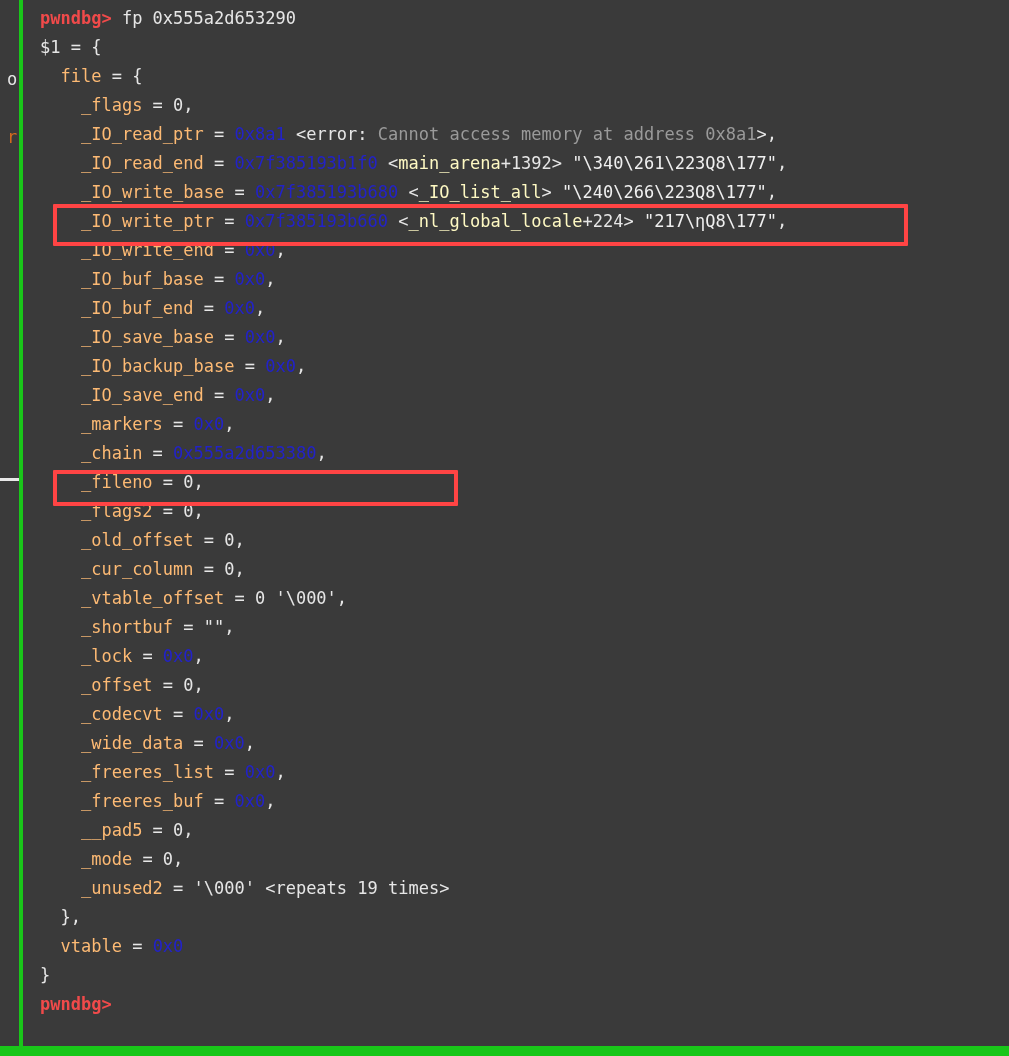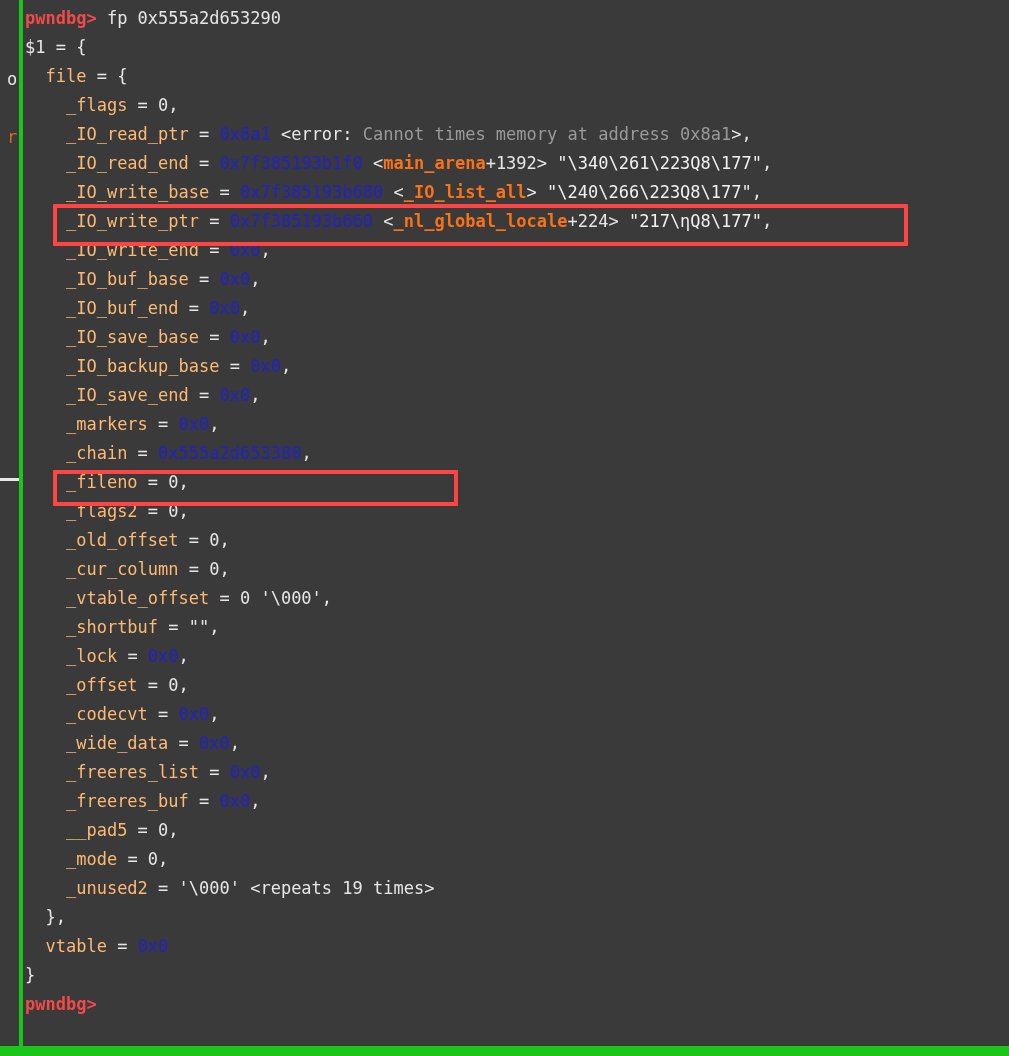--- a/index.html
+++ b/index.html
@@ -60,27 +60,28 @@
   }
   #terminal {
     position: absolute;
     left: 25px;
     top: 4px;
     width: 984px;
   }
   .line {
     white-space: pre;
     height: 29px;
+    margin-left: 15px;
   }
   .prompt   { color: #f04a4a; font-weight: bold; }
   .cmd      { color: #e6e6e6; }
   .plain    { color: #e6e6e6; }
   .field    { color: #fdba74; }
   .num      { color: #2222c8; }
-  .sym      { color: #f97316; font-weight: bold; }
+  .sym      { color: #fef9c3; }
   .dim      { color: #9a9a9a; }
   .str      { color: #f0f0f0; }
   
   .redbox {
     position: absolute;
     border: 4px solid #ff4444;
     box-sizing: border-box;
     pointer-events: none;
     border-radius: 1px;
   }
@@ -95,21 +96,21 @@
       <div class="gutter-char" style="top: 123px; color: rgb(210, 105, 30);">r</div>
       <div class="gutter-dash" style="top: 478px;"></div>
     </div>
   <div id="vsep"></div>
 
   <div id="terminal">
       <div class="line"><span class="prompt">pwndbg&gt;</span><span class="cmd"> fp 0x555a2d653290</span></div>
       <div class="line"><span class="plain">$1 = {</span></div>
       <div class="line"><span class="plain">  </span><span class="field">file</span><span class="plain"> = {</span></div>
       <div class="line"><span class="plain">    </span><span class="field">_flags</span><span class="plain"> = 0,</span></div>
-      <div class="line"><span class="plain">    </span><span class="field">_IO_read_ptr</span><span class="plain"> = </span><span class="num">0x8a1</span><span class="plain"> &lt;error: </span><span class="dim">Cannot times memory at address 0x8a1</span><span class="plain">&gt;,</span></div>
+      <div class="line"><span class="plain">    </span><span class="field">_IO_read_ptr</span><span class="plain"> = </span><span class="num">0x8a1</span><span class="plain"> &lt;error: </span><span class="dim">Cannot access memory at address 0x8a1</span><span class="plain">&gt;,</span></div>
       <div class="line"><span class="plain">    </span><span class="field">_IO_read_end</span><span class="plain"> = </span><span class="num">0x7f385193b1f0</span><span class="plain"> &lt;</span><span class="sym">main_arena</span><span class="plain">+1392&gt; </span><span class="str">"\340\261\223Q8\177"</span><span class="plain">,</span></div>
       <div class="line"><span class="plain">    </span><span class="field">_IO_write_base</span><span class="plain"> = </span><span class="num">0x7f385193b680</span><span class="plain"> &lt;</span><span class="sym">_IO_list_all</span><span class="plain">&gt; </span><span class="str">"\240\266\223Q8\177"</span><span class="plain">,</span></div>
       <div class="line"><span class="plain">    </span><span class="field">_IO_write_ptr</span><span class="plain"> = </span><span class="num">0x7f385193b660</span><span class="plain"> &lt;</span><span class="sym">_nl_global_locale</span><span class="plain">+224&gt; </span><span class="str">"217\ηQ8\177"</span><span class="plain">,</span></div>
       <div class="line"><span class="plain">    </span><span class="field">_IO_write_end</span><span class="plain"> = </span><span class="num">0x0</span><span class="plain">,</span></div>
       <div class="line"><span class="plain">    </span><span class="field">_IO_buf_base</span><span class="plain"> = </span><span class="num">0x0</span><span class="plain">,</span></div>
       <div class="line"><span class="plain">    </span><span class="field">_IO_buf_end</span><span class="plain"> = </span><span class="num">0x0</span><span class="plain">,</span></div>
       <div class="line"><span class="plain">    </span><span class="field">_IO_save_base</span><span class="plain"> = </span><span class="num">0x0</span><span class="plain">,</span></div>
       <div class="line"><span class="plain">    </span><span class="field">_IO_backup_base</span><span class="plain"> = </span><span class="num">0x0</span><span class="plain">,</span></div>
       <div class="line"><span class="plain">    </span><span class="field">_IO_save_end</span><span class="plain"> = </span><span class="num">0x0</span><span class="plain">,</span></div>
       <div class="line"><span class="plain">    </span><span class="field">_markers</span><span class="plain"> = </span><span class="num">0x0</span><span class="plain">,</span></div>

